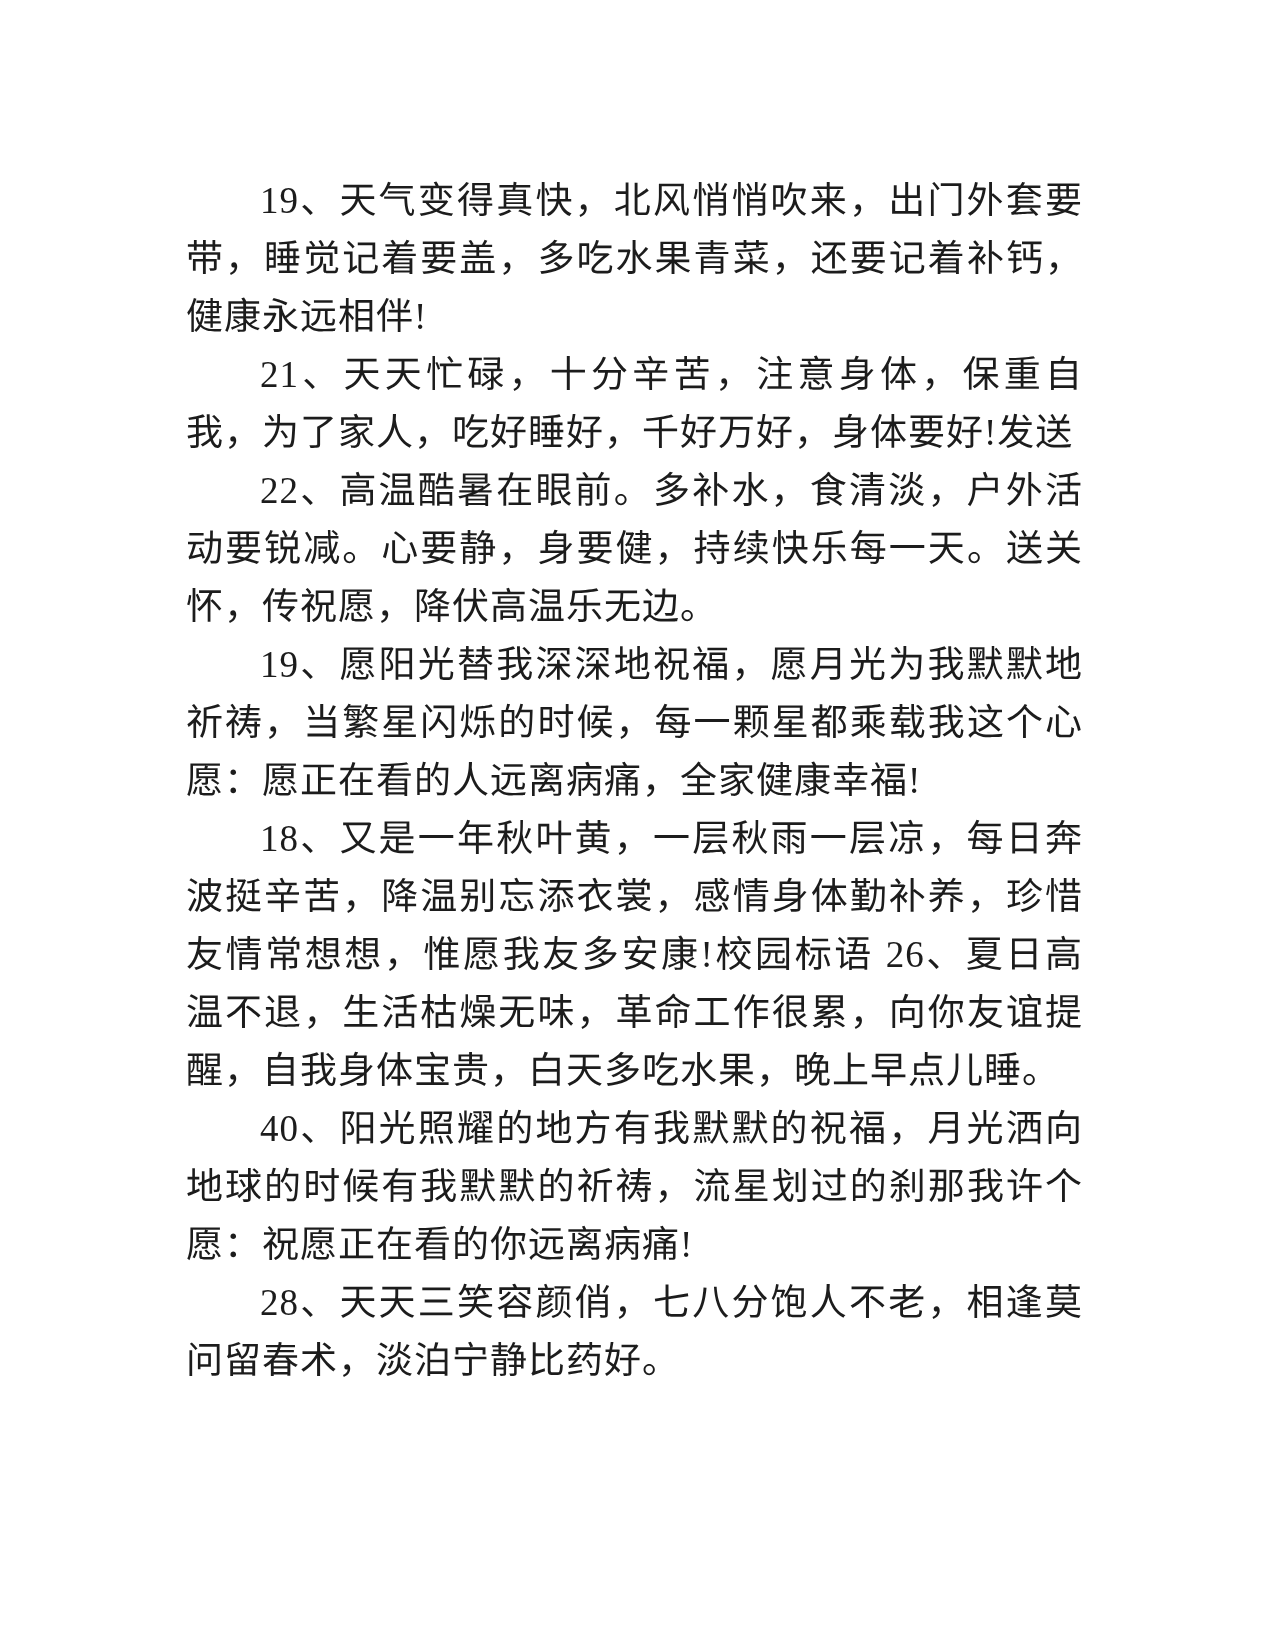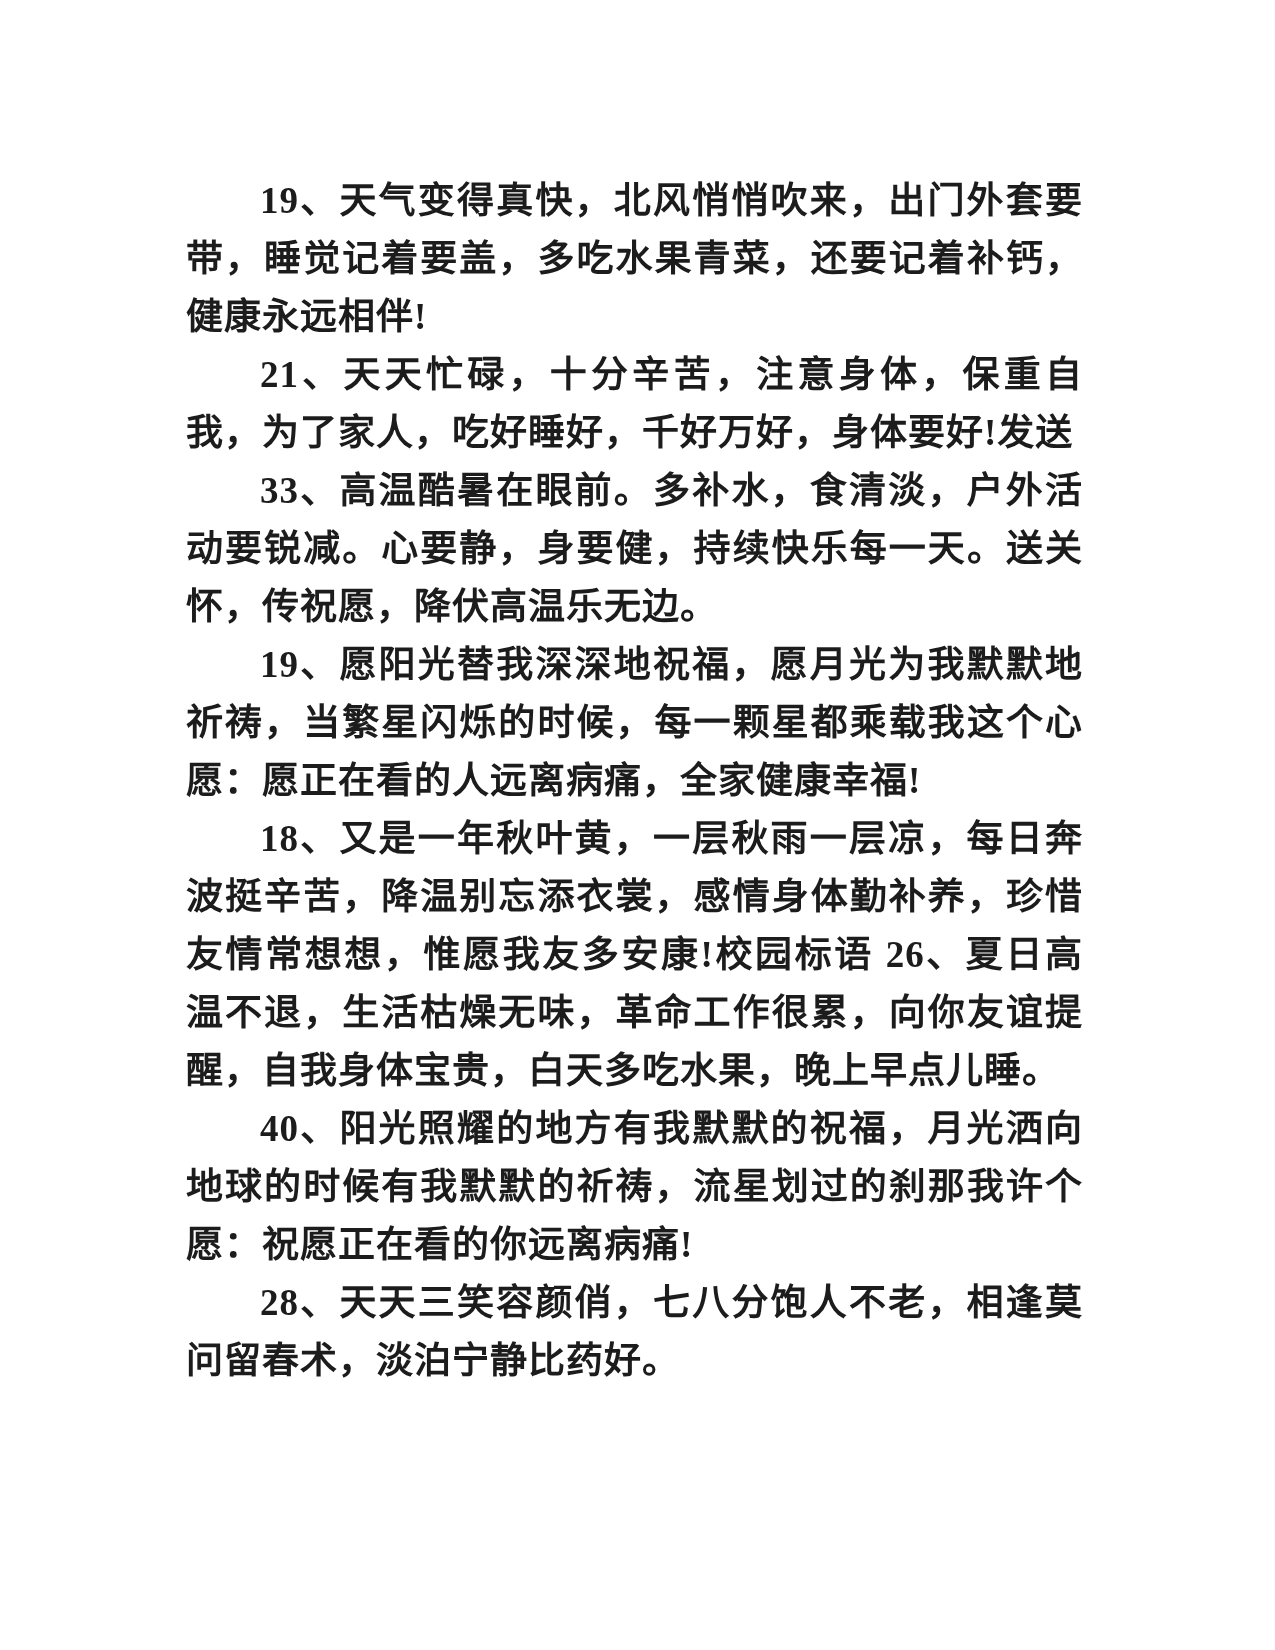--- a/index.html
+++ b/index.html
@@ -1,19 +1,19 @@
 <!DOCTYPE html>
 <html lang="zh-CN" style="--page-bg: #ffffff; --text-color: #1c1c1c;"><head>
 <meta charset="utf-8">
 <style>
   :root {
     --page-bg: #ffffff;
     --text-color: #1c1c1c;
   }
-  * { box-sizing: border-box; font-weight: bold; }
+  * { box-sizing: border-box; }
   html, body {
     margin: 0;
     padding: 0;
     background: var(--page-bg);
   }
   .page {
     position: relative;
     width: 1275px;
     height: 1650px;
     margin: 0 auto;
@@ -40,19 +40,19 @@
     word-break: break-all;
   }
 </style>
 </head>
 <body>
 
 <div class="page">
   <div class="content">
     <p>19、天气变得真快，北风悄悄吹来，出门外套要带，睡觉记着要盖，多吃水果青菜，还要记着补钙，健康永远相伴!</p>
     <p>21、天天忙碌，十分辛苦，注意身体，保重自我，为了家人，吃好睡好，千好万好，身体要好!发送</p>
-    <p>33、高温酷暑在眼前。多补水，食清淡，户外活动要锐减。心要静，身要健，持续快乐每一天。送关怀，传祝愿，降伏高温乐无边。</p>
+    <p>22、高温酷暑在眼前。多补水，食清淡，户外活动要锐减。心要静，身要健，持续快乐每一天。送关怀，传祝愿，降伏高温乐无边。</p>
     <p>19、愿阳光替我深深地祝福，愿月光为我默默地祈祷，当繁星闪烁的时候，每一颗星都乘载我这个心愿：愿正在看的人远离病痛，全家健康幸福!</p>
     <p>18、又是一年秋叶黄，一层秋雨一层凉，每日奔波挺辛苦，降温别忘添衣裳，感情身体勤补养，珍惜友情常想想，惟愿我友多安康!校园标语 26、夏日高温不退，生活枯燥无味，革命工作很累，向你友谊提醒，自我身体宝贵，白天多吃水果，晚上早点儿睡。</p>
     <p>40、阳光照耀的地方有我默默的祝福，月光洒向地球的时候有我默默的祈祷，流星划过的刹那我许个愿：祝愿正在看的你远离病痛!</p>
     <p>28、天天三笑容颜俏，七八分饱人不老，相逢莫问留春术，淡泊宁静比药好。</p>
   </div>
 </div>
 
 </body></html>

